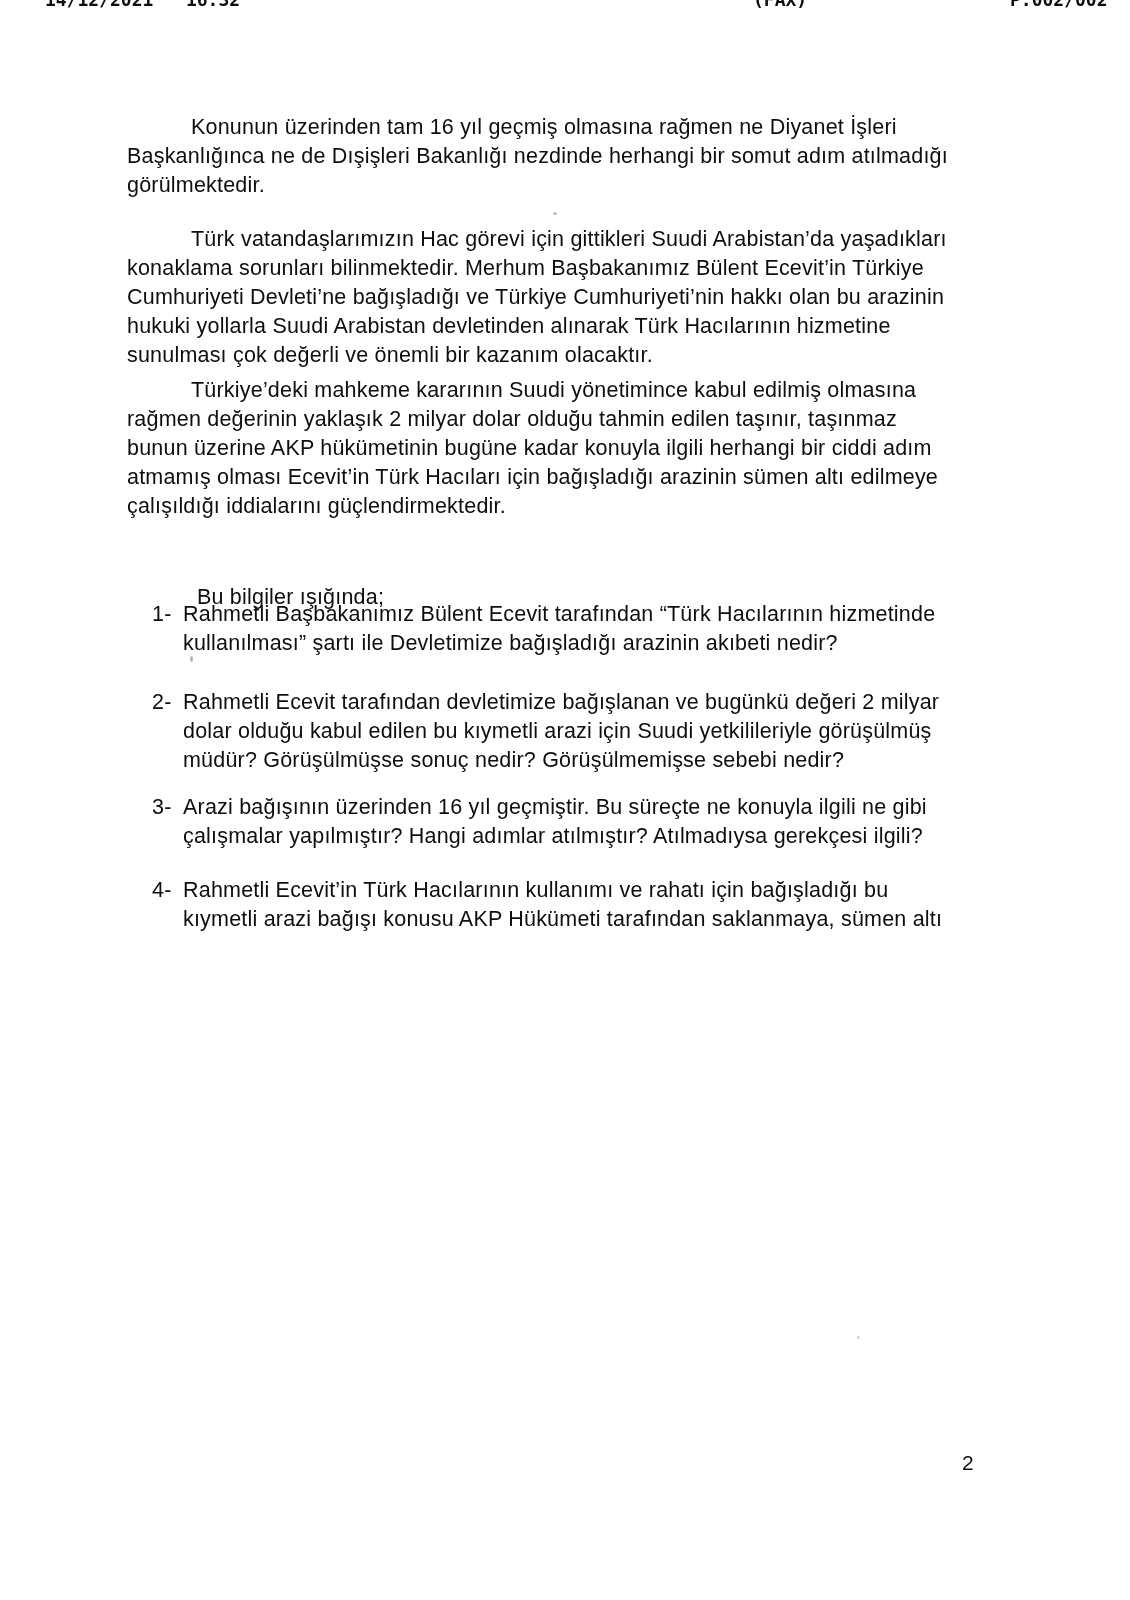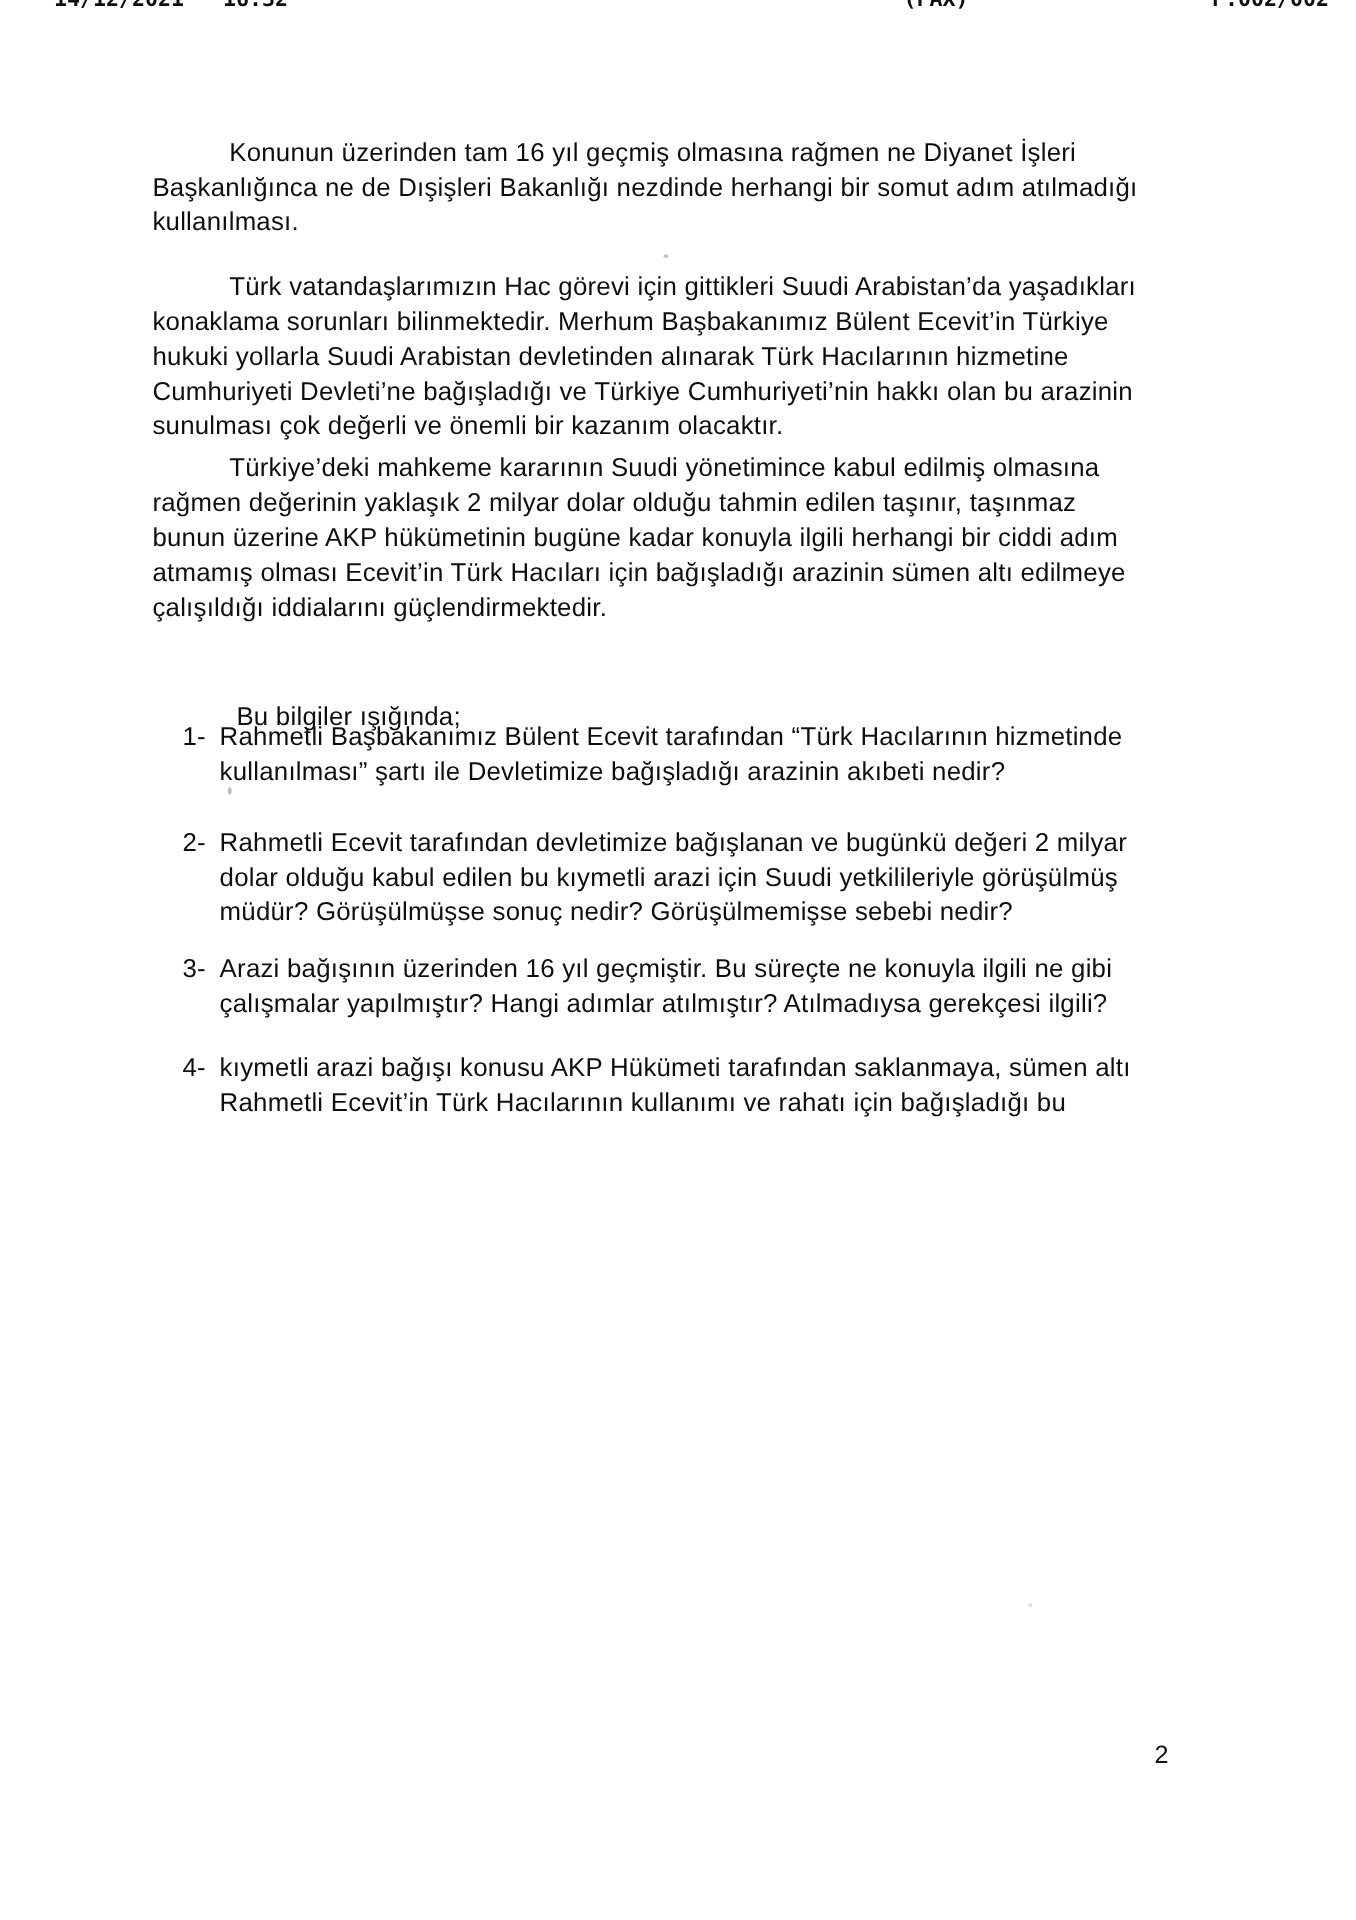--- a/index.html
+++ b/index.html
@@ -59,28 +59,28 @@
     <span class="fax-datetime">14/12/2021   16:32</span>
     <span class="fax-label">(FAX)</span>
     <span class="fax-counter">P.002/002</span>
   </div>
 
   <div class="scan-text body-copy">
 
     <div class="para" style="top:113px">
         <div class="line">Konunun üzerinden tam 16 yıl geçmiş olmasına rağmen ne Diyanet İşleri</div>
         <div class="line">Başkanlığınca ne de Dışişleri Bakanlığı nezdinde herhangi bir somut adım atılmadığı</div>
-        <div class="line">kullanılması.</div>
+        <div class="line">görülmektedir.</div>
       </div>
 
     <div class="para" style="top:225px">
         <div class="line">Türk vatandaşlarımızın Hac görevi için gittikleri Suudi Arabistan’da yaşadıkları</div>
         <div class="line">konaklama sorunları bilinmektedir. Merhum Başbakanımız Bülent Ecevit’in Türkiye</div>
+        <div class="line">Cumhuriyeti Devleti’ne bağışladığı ve Türkiye Cumhuriyeti’nin hakkı olan bu arazinin</div>
         <div class="line">hukuki yollarla Suudi Arabistan devletinden alınarak Türk Hacılarının hizmetine</div>
-        <div class="line">Cumhuriyeti Devleti’ne bağışladığı ve Türkiye Cumhuriyeti’nin hakkı olan bu arazinin</div>
         <div class="line">sunulması çok değerli ve önemli bir kazanım olacaktır.</div>
       </div>
 
     <div class="para" style="top:376px">
         <div class="line">Türkiye’deki mahkeme kararının Suudi yönetimince kabul edilmiş olmasına</div>
         <div class="line">rağmen değerinin yaklaşık 2 milyar dolar olduğu tahmin edilen taşınır, taşınmaz</div>
         <div class="line">bunun üzerine AKP hükümetinin bugüne kadar konuyla ilgili herhangi bir ciddi adım</div>
         <div class="line">atmamış olması Ecevit’in Türk Hacıları için bağışladığı arazinin sümen altı edilmeye</div>
         <div class="line">çalışıldığı iddialarını güçlendirmektedir.</div>
       </div>
@@ -108,22 +108,22 @@
       <span class="q-num">3-</span>
       <div class="q-lines">
           <div class="line">Arazi bağışının üzerinden 16 yıl geçmiştir. Bu süreçte ne konuyla ilgili ne gibi</div>
           <div class="line">çalışmalar yapılmıştır? Hangi adımlar atılmıştır? Atılmadıysa gerekçesi ilgili?</div>
         </div>
     </div>
 
     <div class="q-item" style="top:876px">
       <span class="q-num">4-</span>
       <div class="q-lines">
+          <div class="line">Rahmetli Ecevit’in Türk Hacılarının kullanımı ve rahatı için bağışladığı bu</div>
           <div class="line">kıymetli arazi bağışı konusu AKP Hükümeti tarafından saklanmaya, sümen altı</div>
-          <div class="line">Rahmetli Ecevit’in Türk Hacılarının kullanımı ve rahatı için bağışladığı bu</div>
         </div>
     </div>
 
     <div class="page-num">2</div>
   </div>
 
   <div class="speck s1"></div>
   <div class="speck s2"></div>
   <div class="speck s3"></div>
 

